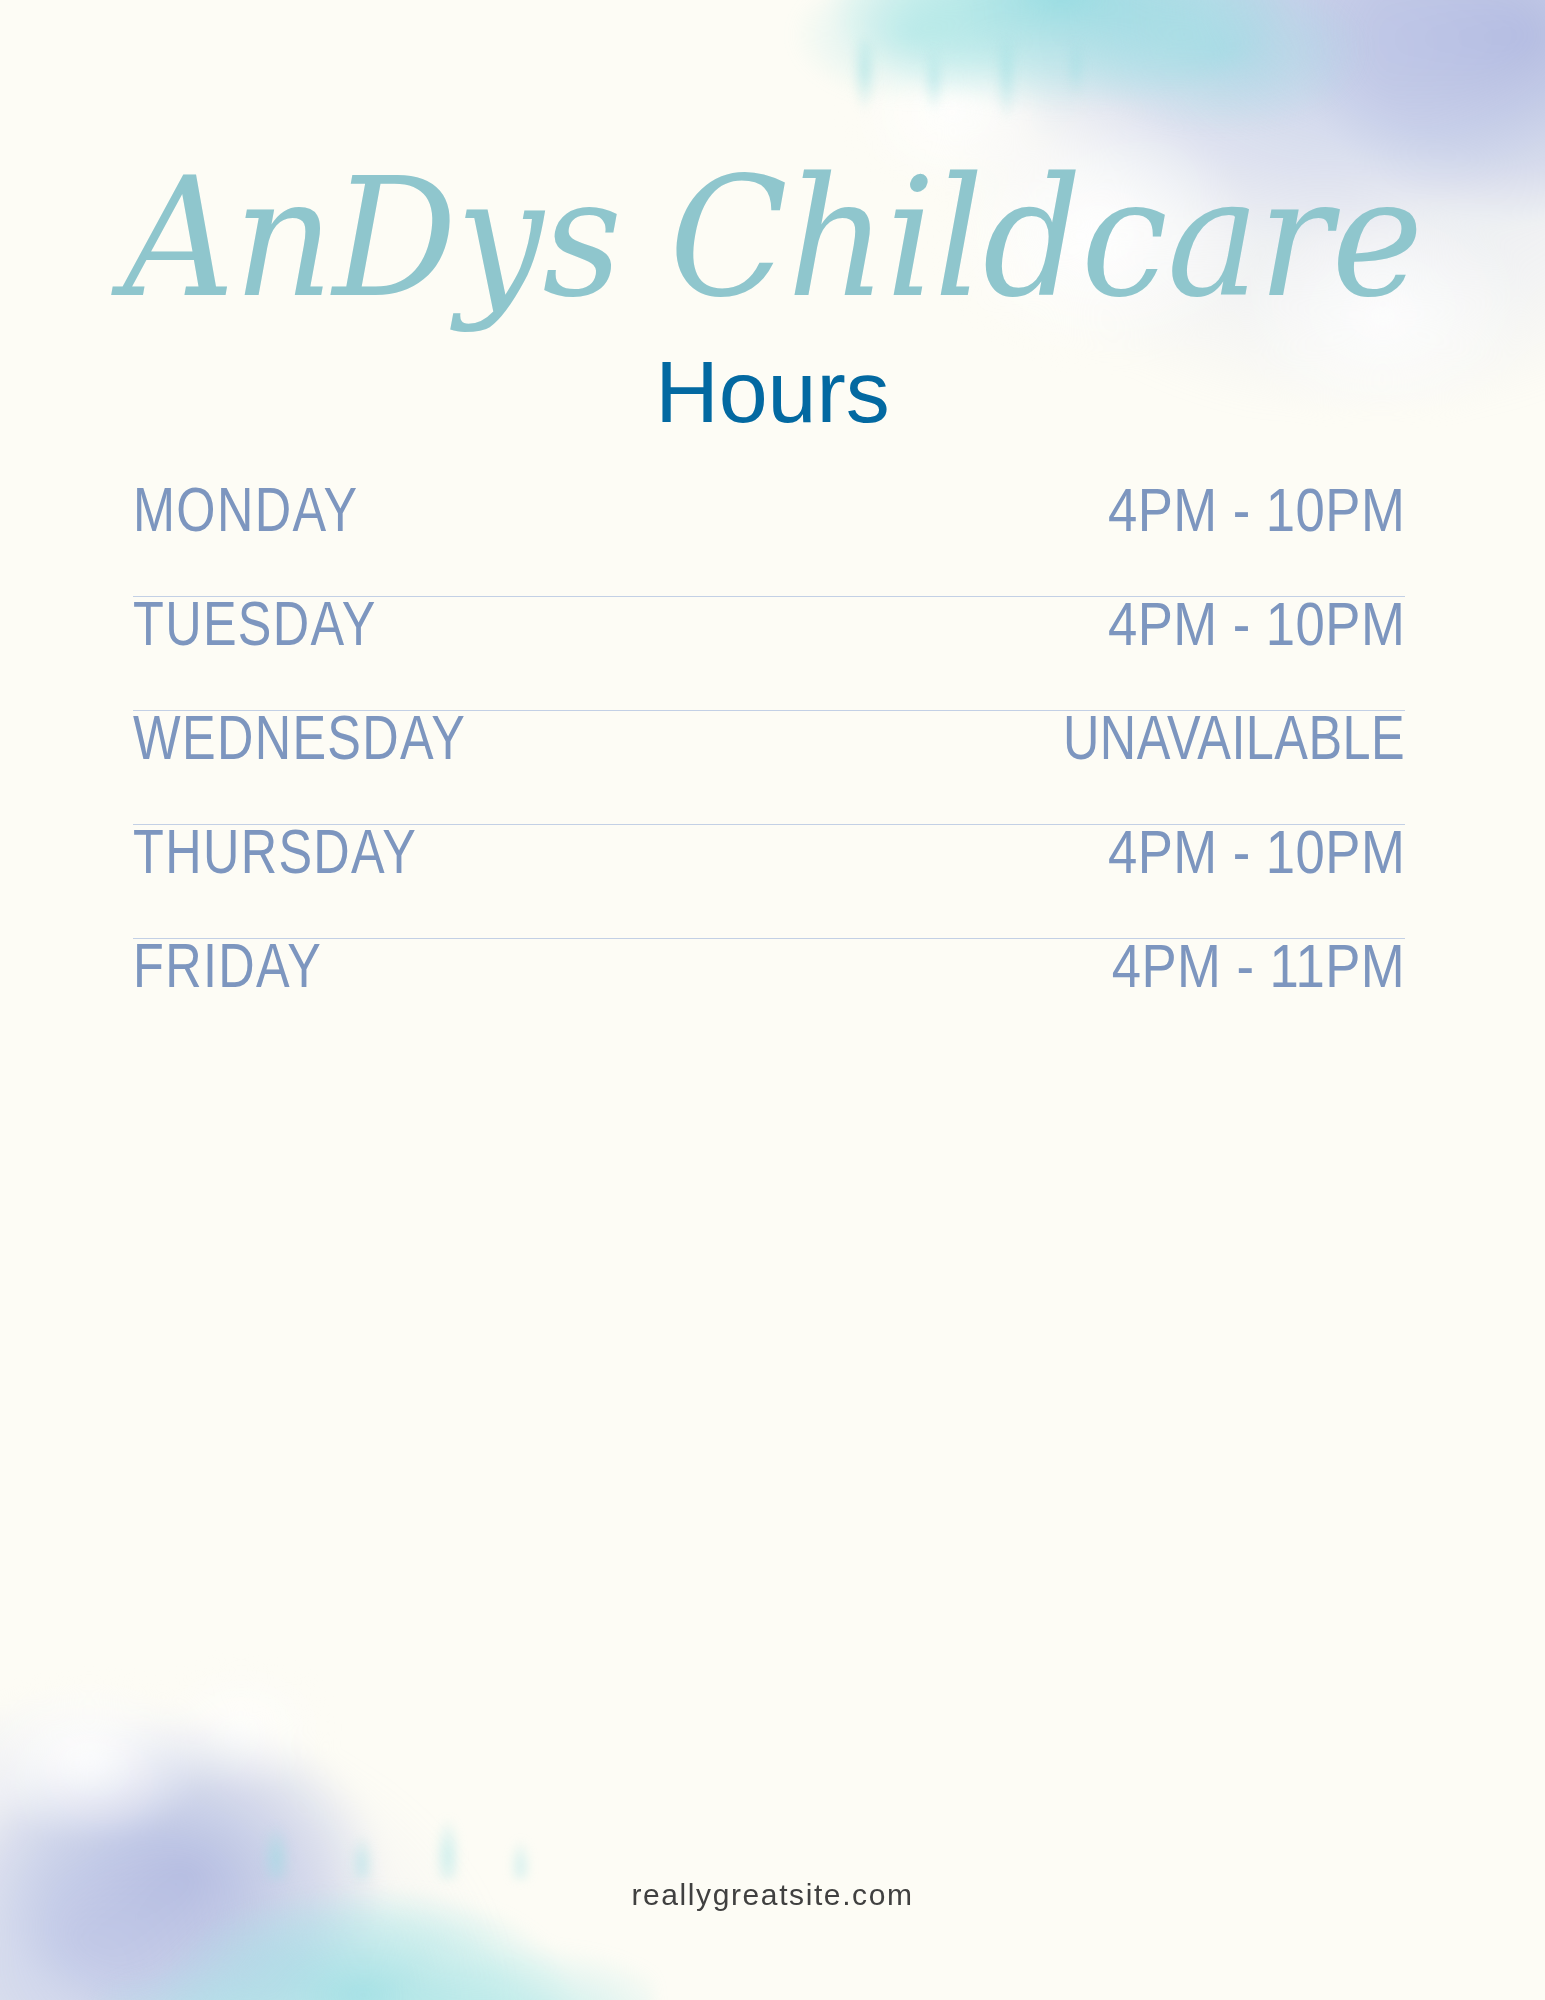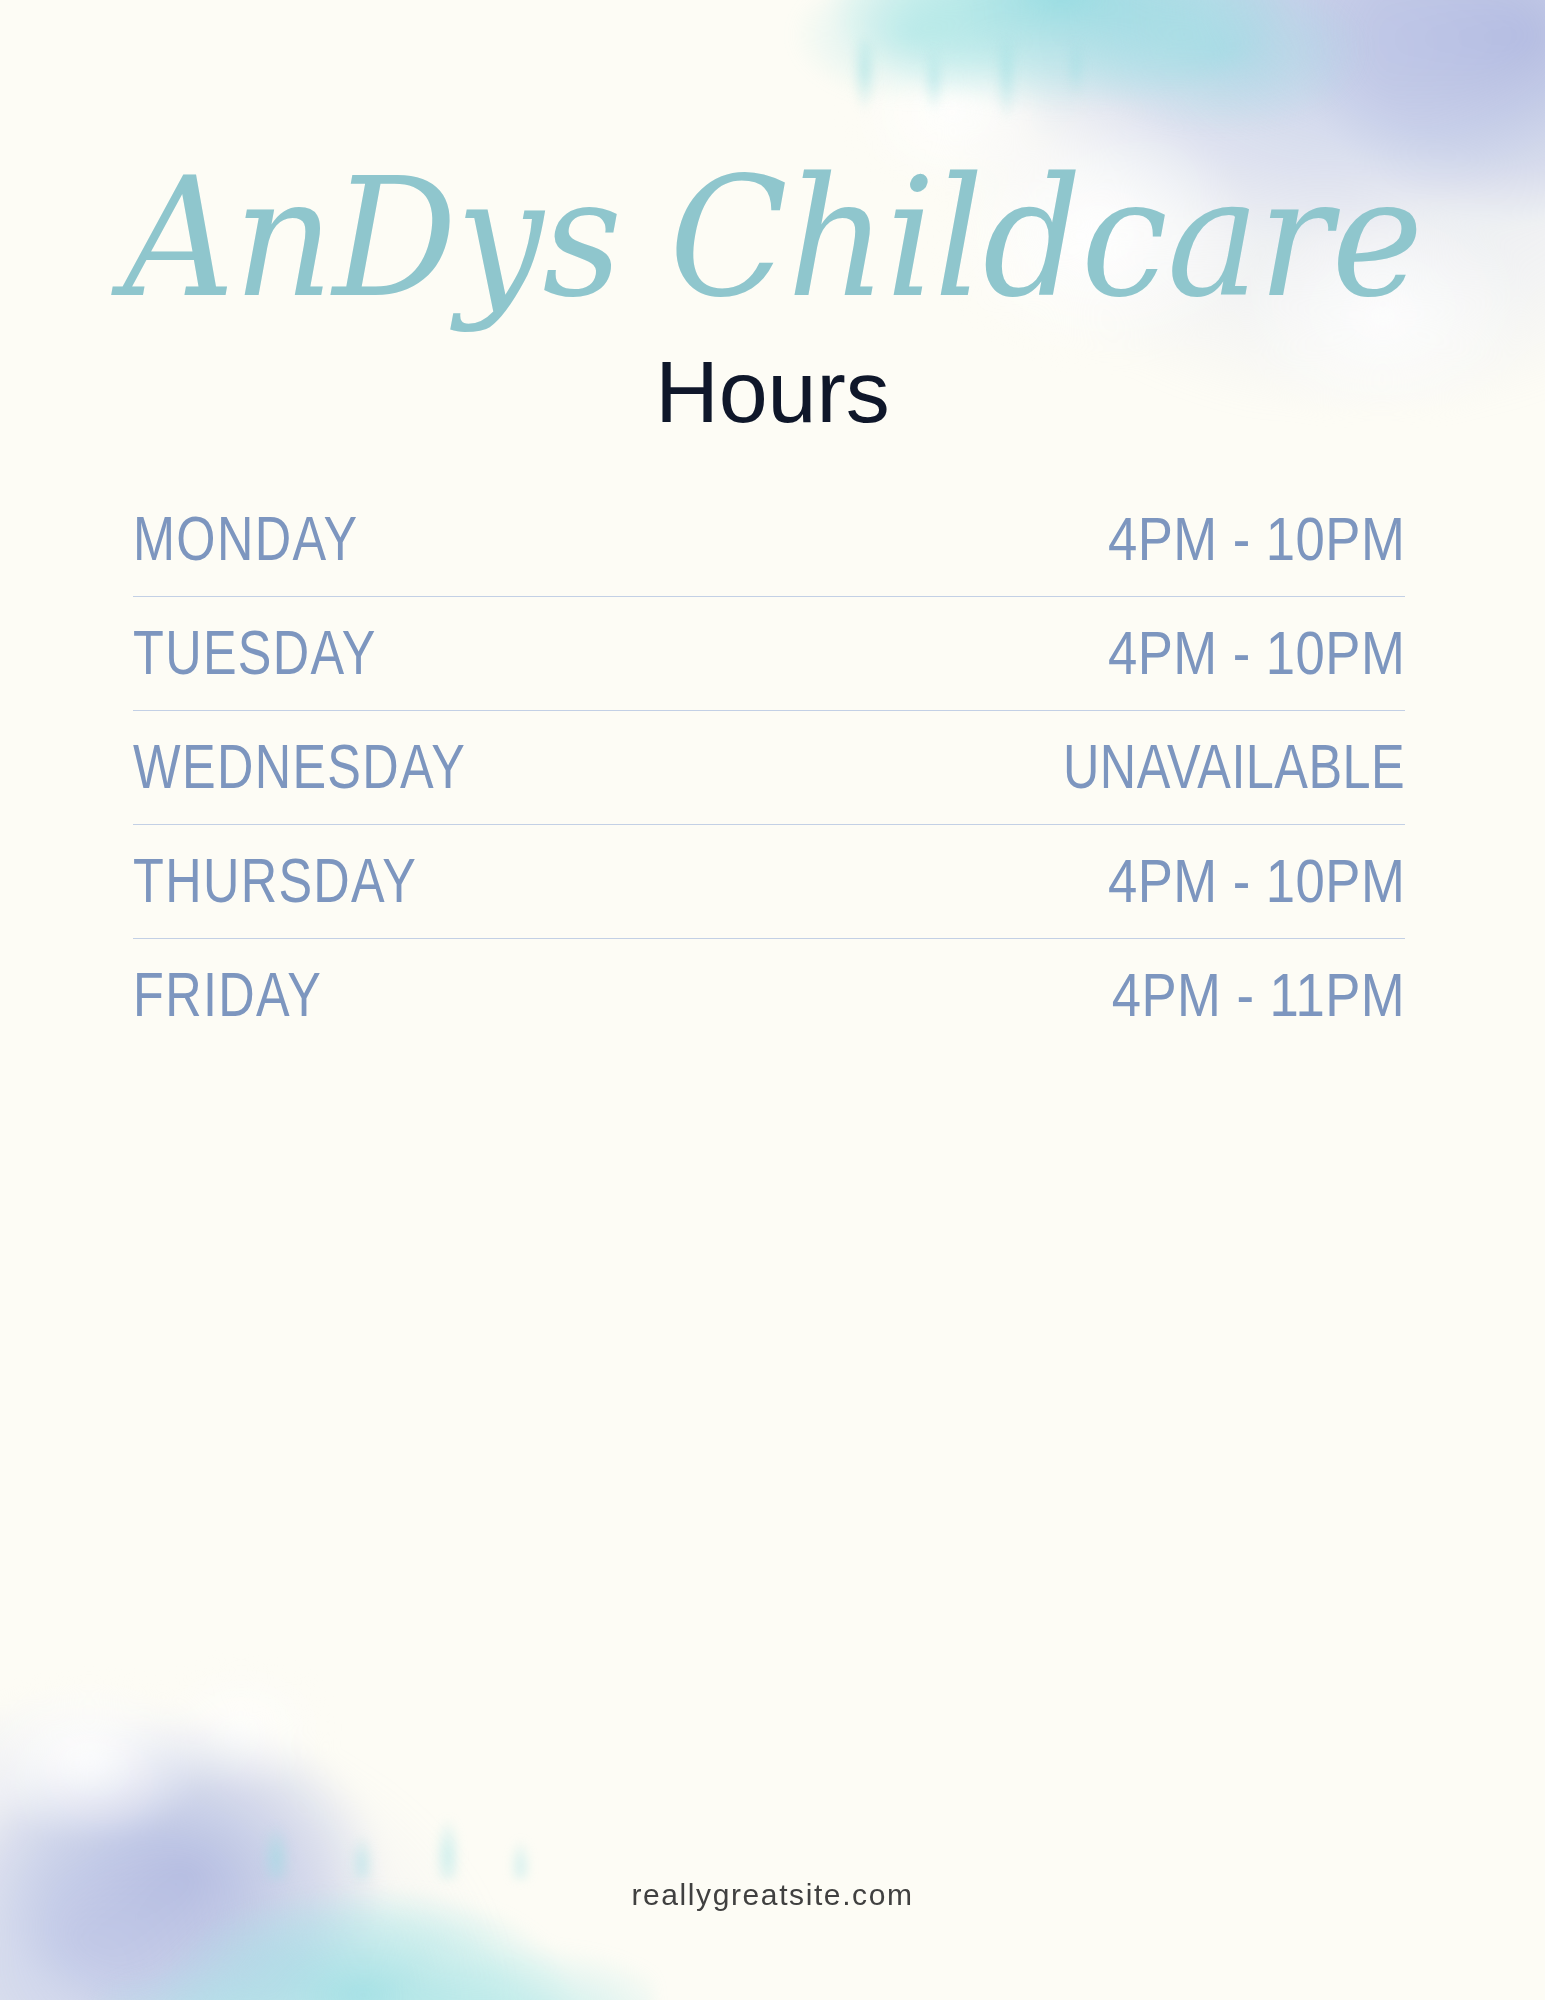--- a/index.html
+++ b/index.html
@@ -143,35 +143,35 @@
     position: absolute;
     top: 348px;
     left: 0;
     width: 1545px;
     text-align: center;
     font-family: "Liberation Sans", sans-serif;
     font-weight: 400;
     font-size: 88px;
     line-height: 1.0;
     letter-spacing: 0px;
-    color: #0f172a;
+    color: #0369a1;
   }
 
   .schedule {
     position: absolute;
     top: 482px;
     left: 133px;
     width: 1272px;
   }
 
   .row {
     position: relative;
     height: 114px;
     display: flex;
-    align-items: center;
+    align-items: flex-start;
     justify-content: space-between;
     gap: 14px;
   }
 
   .row + .row::before {
     content: "";
     position: absolute;
     top: 0;
     left: 0;
     right: 0;

